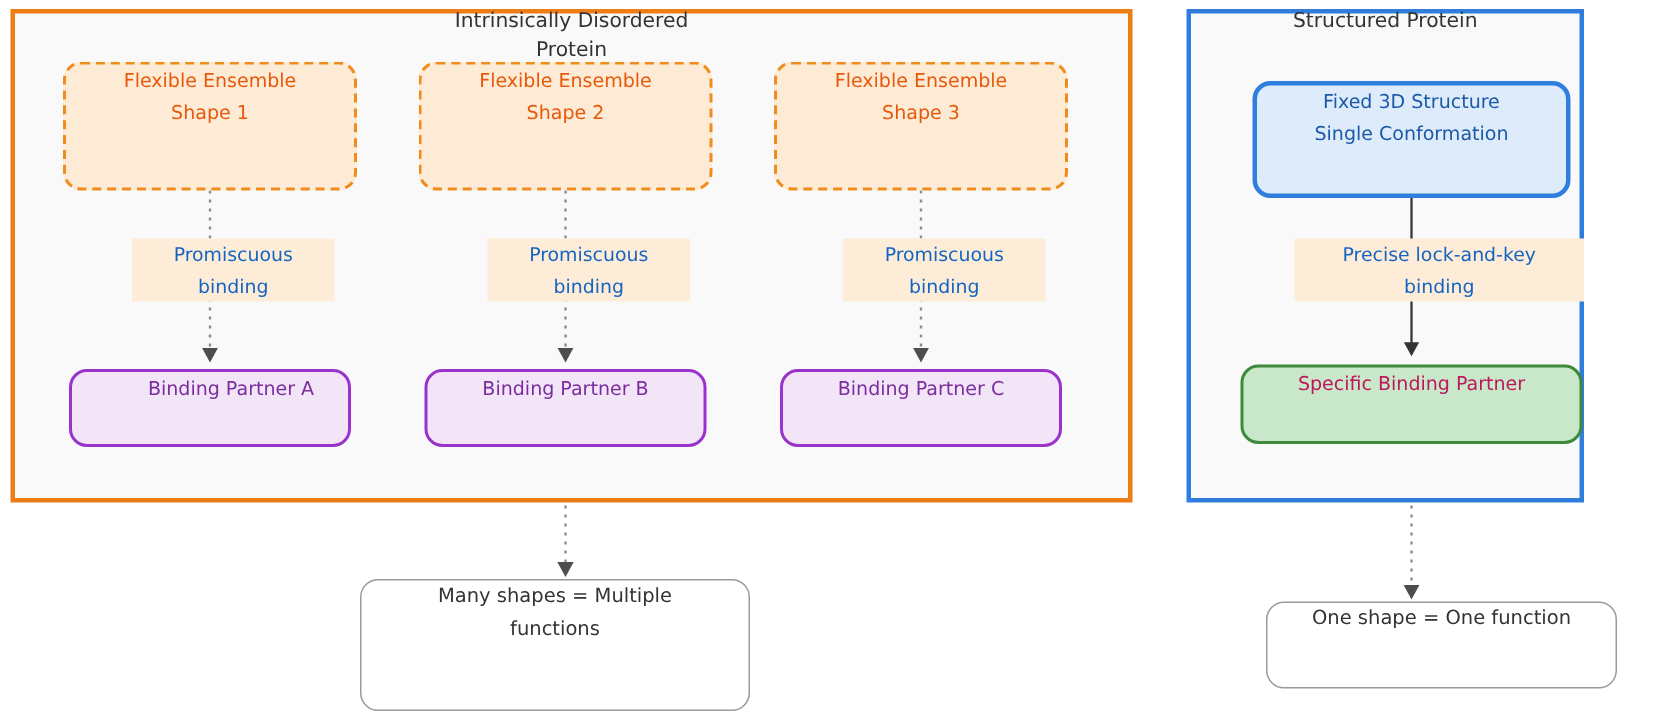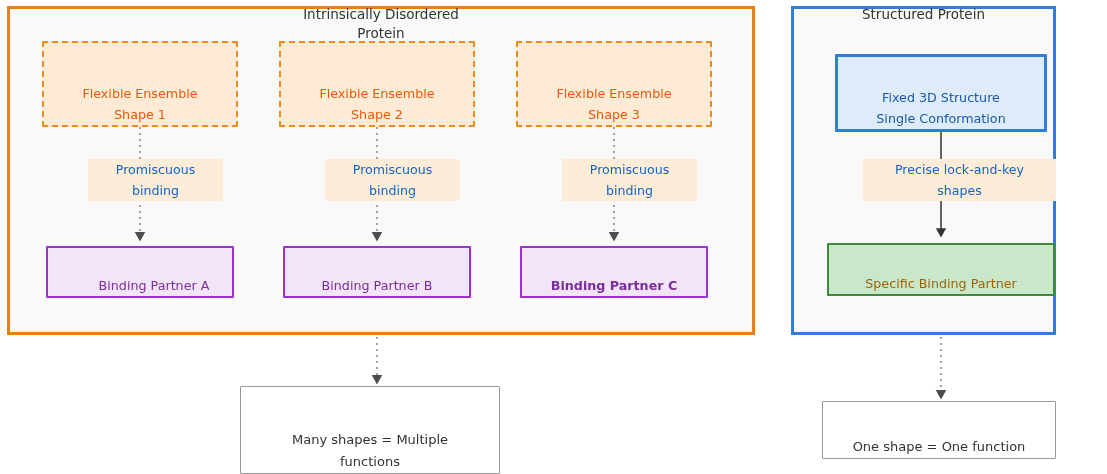--- a/index.html
+++ b/index.html
@@ -50,26 +50,26 @@
   .panel-title-idp {
     width: 180px;
     left: 50%;
     margin-left: -90px;
   }
 
   .node {
     position: absolute;
     box-sizing: border-box;
     display: flex;
-    align-items: flex-end;
+    align-items: flex-start;
     justify-content: center;
     text-align: center;
     font-size: 12.7px;
     line-height: 21px;
-    border-radius: 1px;
+    border-radius: 12px;
   }
   .node-flexible {
     width: 196px;
     height: 86px;
     background: #fdebd5;
     border: 2px dashed #f08c1e;
     color: #e8590c;
   }
   .node-partner {
     width: 188px;
@@ -83,21 +83,21 @@
     height: 78px;
     background: #deebfb;
     border: 3px solid #2f7ede;
     color: #1c5aa8;
   }
   .node-specific {
     width: 228px;
     height: 53px;
     background: #c9e7c9;
     border: 2px solid #3d8a3d;
-    color: #a16207;
+    color: #be185d;
   }
   .node-result {
     box-sizing: border-box;
     background: #ffffff;
     border: 1.2px solid #9a9a9a;
     color: #333333;
     font-size: 13px;
     line-height: 22px;
   }
   .node-result-left {
@@ -181,21 +181,21 @@
   </div>
 
   <div class="node node-partner" style="left:46px;top:246px;padding-left:28px;">
     <span>Binding Partner A</span>
   </div>
 
   <div class="node node-partner" style="left:283px;top:246px;">
     <span>Binding Partner B</span>
   </div>
 
-  <div class="node node-partner" style="left:520px;top:246px;font-weight:bold;">
+  <div class="node node-partner" style="left:520px;top:246px;">
     <span>Binding Partner C</span>
   </div>
 
   <div class="edge-label" style="left:88px;top:159px;width:99px;">Promiscuous
 binding</div>
 
   <div class="edge-label" style="left:325px;top:159px;width:99px;">Promiscuous
 binding</div>
 
   <div class="edge-label" style="left:562px;top:159px;width:99px;">Promiscuous
@@ -204,24 +204,24 @@
   <div class="node node-fixed" style="left:835px;top:54px;">
     <span style="white-space:pre-line">Fixed 3D Structure
 Single Conformation</span>
   </div>
 
   <div class="node node-specific" style="left:827px;top:243px;">
     <span>Specific Binding Partner</span>
   </div>
 
   <div class="edge-label" style="left:863px;top:159px;width:157px;">Precise lock-and-key
-shapes</div>
+binding</div>
 
   <div class="node node-result node-result-left" style="left:240px;top:386px;">
     <span style="white-space:pre-line">Many shapes = Multiple
 functions</span>
   </div>
 
-  <div class="node node-result node-result-right" style="left:822px;top:401px;">
+  <div class="node node-result node-result-right" style="left:844px;top:401px;">
     <span>One shape = One function</span>
   </div>
 
 </div>
 
 </body></html>

